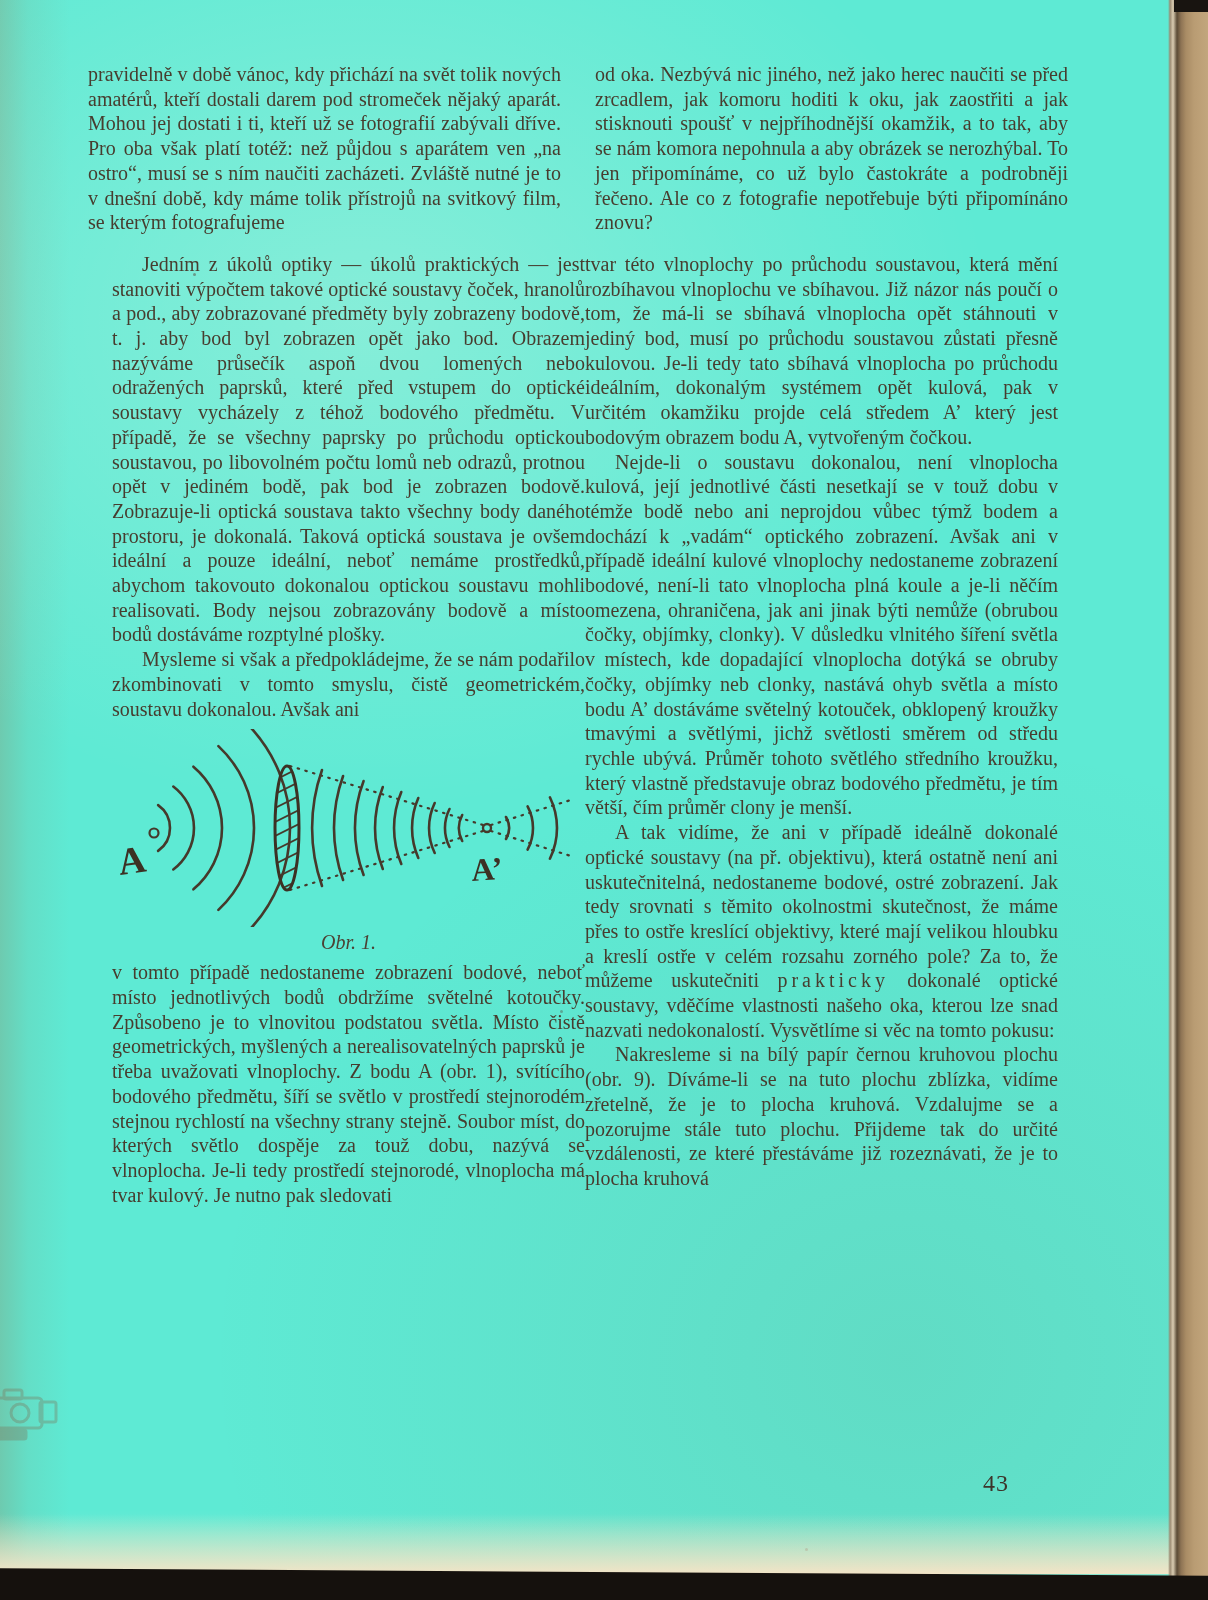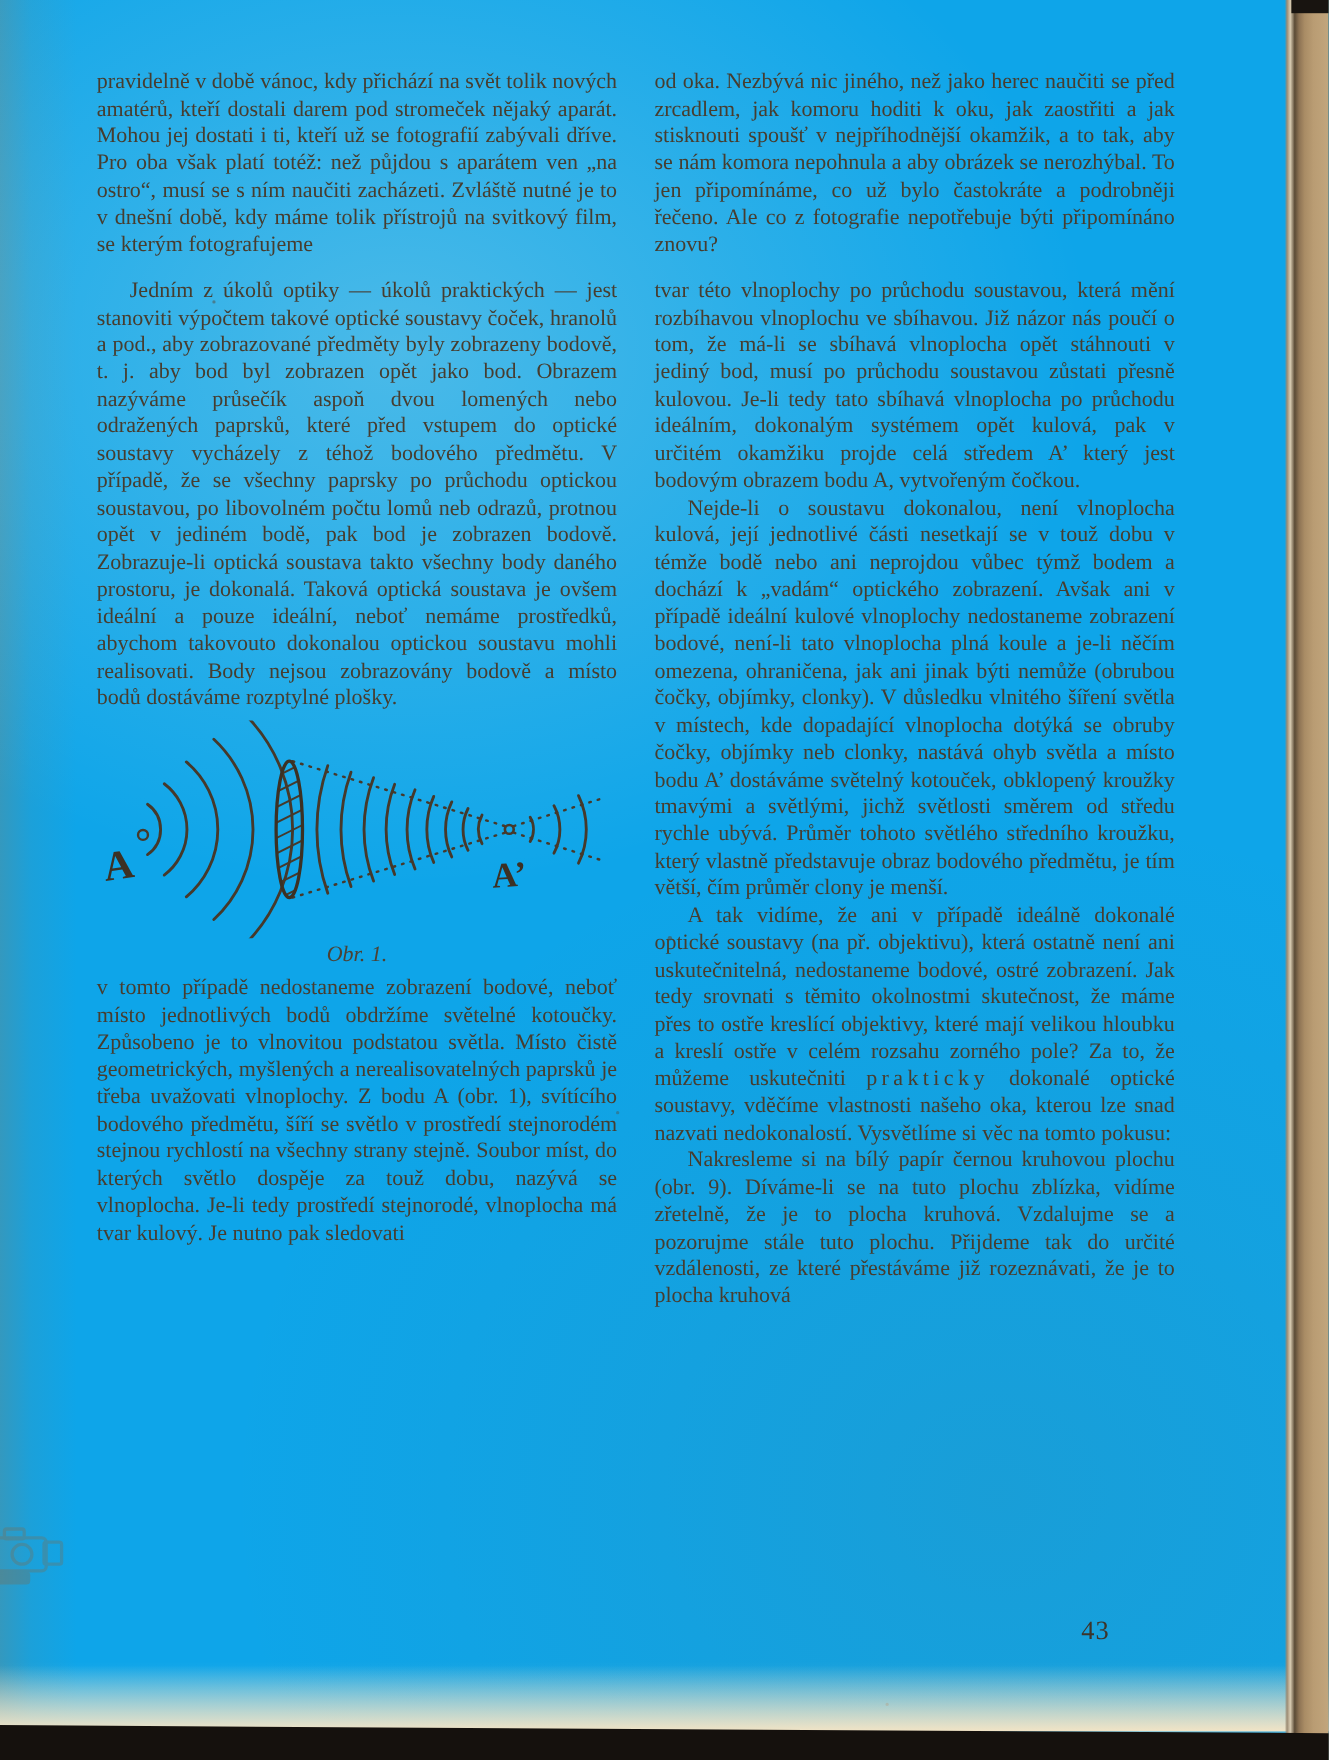--- a/index.html
+++ b/index.html
@@ -1,20 +1,20 @@
 <!DOCTYPE html>
 <html><head>
 <meta charset="utf-8">
 <style>
   html,body{margin:0;padding:0;background:#2b251d;}
   .book{
     position:relative;
     width:1208px;height:1600px;
     overflow:hidden;
-    background:#0ea5e9;
+    background:#5eead4;
     font-family:"Liberation Serif", serif;
     color:#473d2f;
   }
   
   .paper-shade{
     position:absolute;inset:0;pointer-events:none;
     background:
       radial-gradient(ellipse 900px 700px at 30% 20%, rgba(255,248,230,0.25), rgba(0,0,0,0) 70%),
       radial-gradient(ellipse 1000px 900px at 75% 85%, rgba(120,95,60,0.10), rgba(0,0,0,0) 70%),
       linear-gradient(90deg, rgba(150,120,80,0.28) 0px, rgba(150,120,80,0.10) 28px, rgba(150,120,80,0) 70px),
@@ -65,21 +65,21 @@
   }
   .author{
     margin-top:8px;
     width:973px;
     text-align:right;
     font-style:italic;
     font-size:27px;
     color:#55493a;
   }
 
-  .body-row{display:flex;gap:34px;margin-top:17px;}
+  .body-row{display:flex;margin-top:17px;margin-left:24px;}
   .body-row p{margin-bottom:0;}
 
   figure{margin:8px 0 4px 0;padding:0;}
   figure svg{display:block;}
   figcaption{
     text-align:center;
     font-style:italic;
     font-size:20px;
     margin-top:4px;margin-bottom:6px;
     color:#4c4234;
@@ -108,20 +108,21 @@
     <section class="intro-row">
       <p class="col">pravidelně v době vánoc, kdy přichází na svět tolik nových amatérů, kteří dostali darem pod stromeček nějaký aparát. Mohou jej dostati i ti, kteří už se fotografií zabývali dříve. Pro oba však platí totéž: než půjdou s aparátem ven „na ostro“, musí se s ním naučiti zacházeti. Zvláště nutné je to v dnešní době, kdy máme tolik přístrojů na svitkový film, se kterým fotografujeme</p>
       <p class="col">od oka. Nezbývá nic jiného, než jako herec naučiti se před zrcadlem, jak komoru hoditi k oku, jak zaostřiti a jak stisknouti spoušť v nejpříhodnější okamžik, a to tak, aby se nám komora nepohnula a aby obrázek se nerozhýbal. To jen připomínáme, co už bylo častokráte a podrobněji řečeno. Ale co z fotografie nepotřebuje býti připomínáno znovu?</p>
     </section>
 
 
     <section class="body-row">
 
       <div class="col">
         <p class="indent">Jedním z úkolů optiky — úkolů praktických — jest stanoviti výpočtem takové optické soustavy čoček, hranolů a pod., aby zobrazované předměty byly zobrazeny bodově, t. j. aby bod byl zobrazen opět jako bod. Obrazem nazýváme průsečík aspoň dvou lomených nebo odražených paprsků, které před vstupem do optické soustavy vycházely z téhož bodového předmětu. V případě, že se všechny paprsky po průchodu optickou soustavou, po libovolném počtu lomů neb odrazů, protnou opět v jediném bodě, pak bod je zobrazen bodově. Zobrazuje-li optická soustava takto všechny body daného prostoru, je dokonalá. Taková optická soustava je ovšem ideální a pouze ideální, neboť nemáme prostředků, abychom takovouto dokonalou optickou soustavu mohli realisovati. Body nejsou zobrazovány bodově a místo bodů dostáváme rozptylné plošky.</p>
+        <p class="indent">Mysleme si však a předpokládejme, že se nám podařilo zkombinovati v tomto smyslu, čistě geometrickém, soustavu dokonalou. Avšak ani</p>
 
         <figure>
           <svg width="473" height="198" viewBox="0 0 473 198">
             <g fill="none" stroke="#46392b" stroke-width="2.6" stroke-linecap="round">
 
               <path d="M 46.1,76.1 A 28 28 0 0 1 46.1,121.9"></path>
               <path d="M 61.3,57.5 A 52 52 0 0 1 61.3,140.5"></path>
               <path d="M 81.4,37.7 A 80 80 0 0 1 81.4,160.3"></path>
               <path d="M 106.4,17.1 A 112 112 0 0 1 106.4,180.9"></path>
               <path d="M 138.2,-2 A 148 148 0 0 1 138.2,200"></path>

